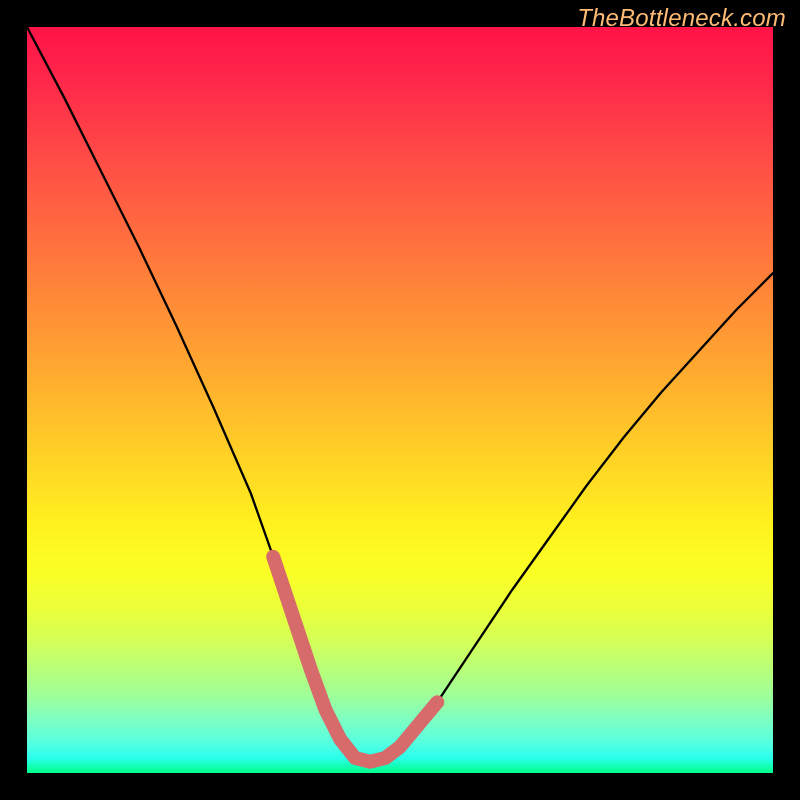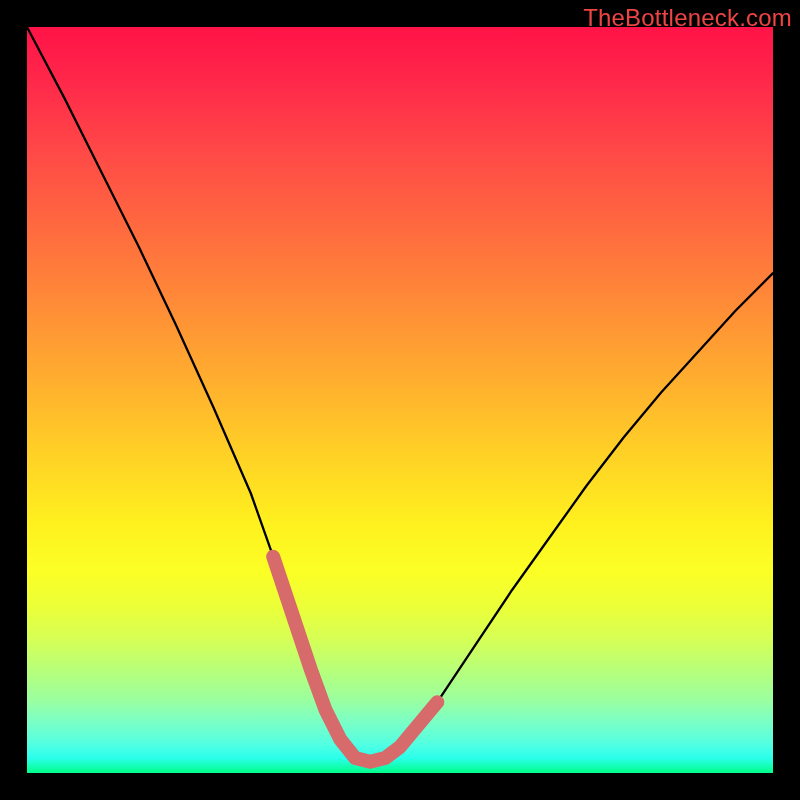--- a/index.html
+++ b/index.html
@@ -13,26 +13,27 @@
   }
   .frame {
     position: relative;
     width: 800px;
     height: 800px;
     background: #000;
   }
   .watermark {
     position: absolute;
     top: 4px;
-    right: 8px;
-    color: #ef4444;
+    right: 14px;
+    color: #fdba74;
     font-size: 24px;
     font-weight: 500;
     letter-spacing: 0.2px;
     z-index: 10;
+    font-style: italic;
   }
   .plot-area {
     position: absolute;
     left: 27px;
     top: 27px;
     width: 746px;
     height: 746px;
   }
   .gradient-bg {
     position: absolute;

